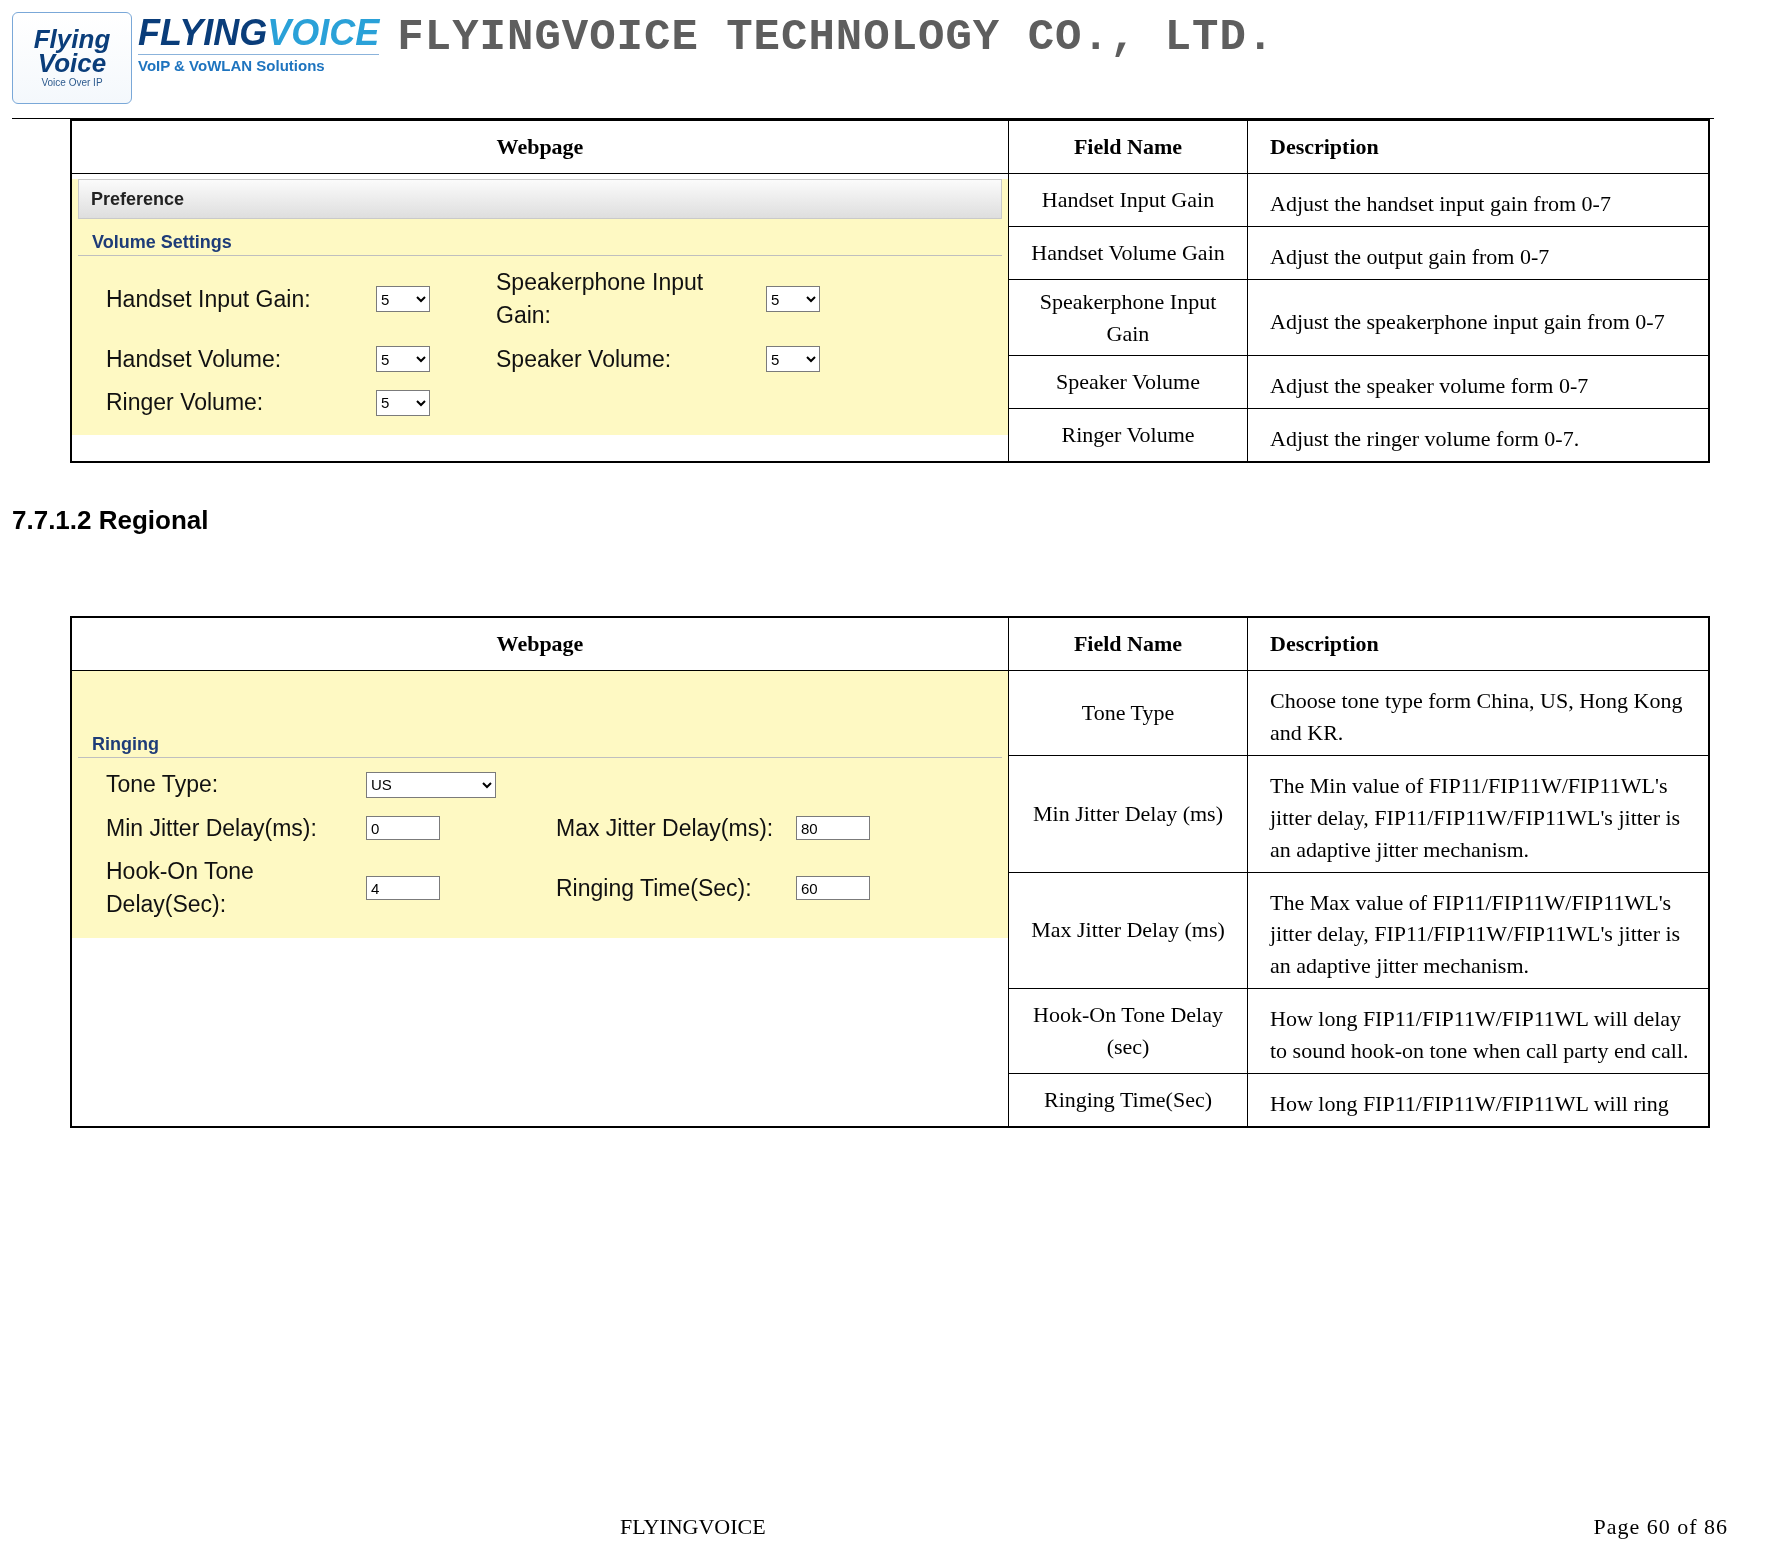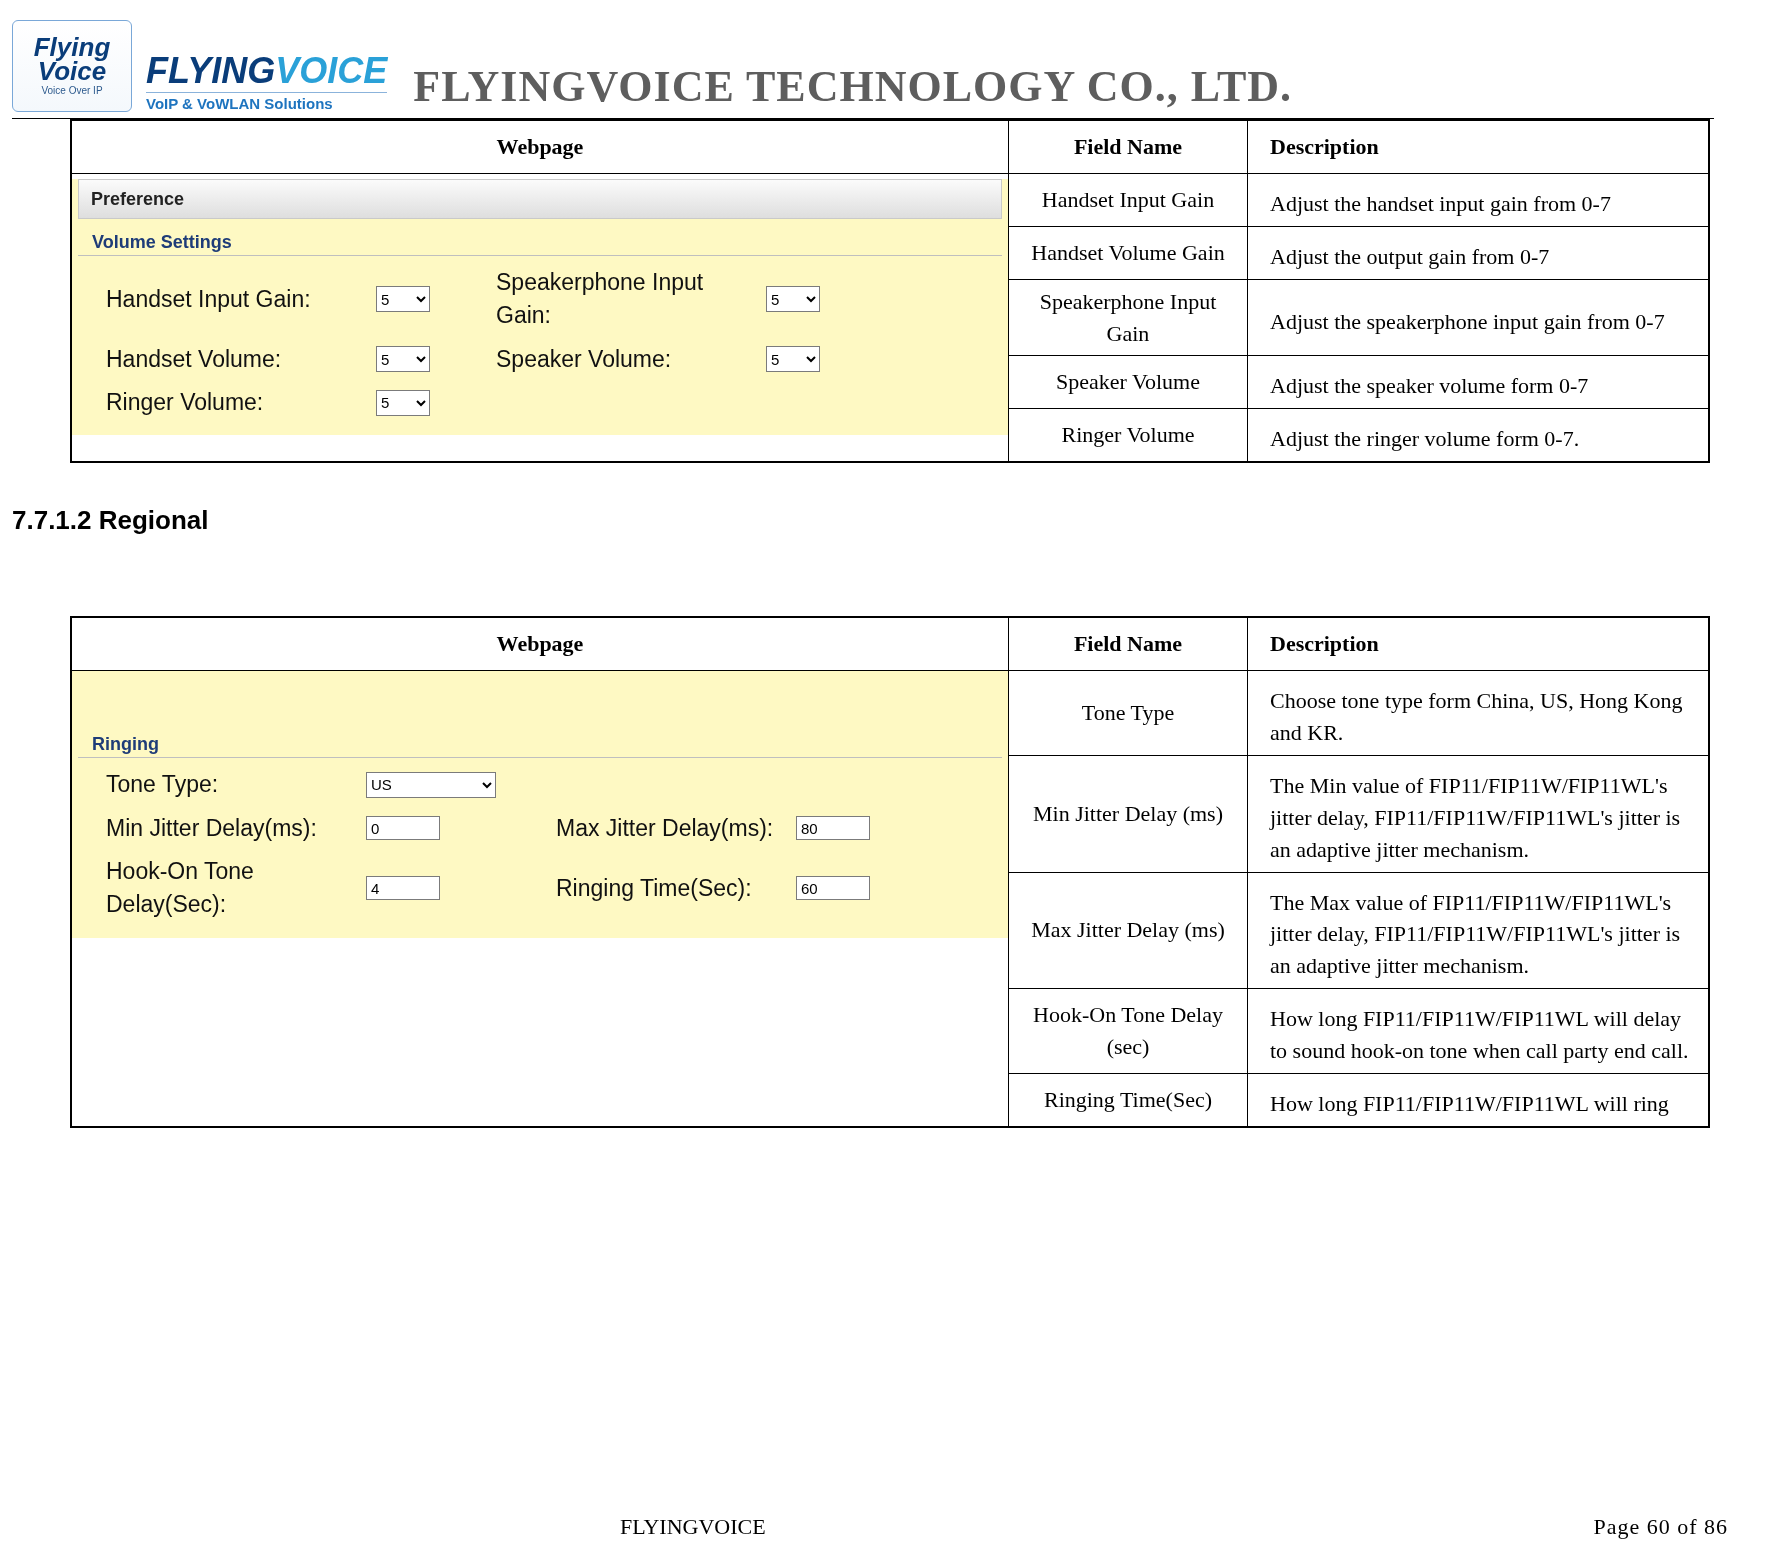--- a/index.html
+++ b/index.html
@@ -1,37 +1,37 @@
 <!DOCTYPE html>
 <html><head>
 <meta charset="utf-8">
 <style>
   html,body { margin:0; padding:0; background:#fff; font-family:"Times New Roman", Times, serif; color:#000; }
   .page { width:1768px; height:1562px; position:relative; box-sizing:border-box; padding:12px 40px 0 12px; }
 
   
-  .hdr { display:flex; align-items:flex-end; gap:8px; height:100px; }
+  .hdr { display:flex; align-items:flex-start; height:100px; }
   .logo-square {
     width:118px; height:90px; border:1px solid #7aa8d8; background:linear-gradient(#fff,#f4f8fc);
     display:flex; flex-direction:column; align-items:center; justify-content:center; border-radius:6px;
     font-family:Arial,Helvetica,sans-serif; color:#0a3d7a;
   }
   .logo-square .lf { font-size:26px; font-style:italic; font-weight:700; line-height:0.9; }
   .logo-square .lv { font-size:26px; font-style:italic; font-weight:700; line-height:0.9; }
   .logo-square .lsub { font-size:10px; color:#2e5b8e; margin-top:2px; }
   .logo-wide {
     display:flex; flex-direction:column; justify-content:center; padding:0 6px;
     font-family:Arial,Helvetica,sans-serif;
   }
   .logo-wide .fv { font-size:36px; font-weight:800; font-style:italic; letter-spacing:0px; }
   .logo-wide .fv .fly { color:#0a3d7a; }
   .logo-wide .fv .voi { color:#2aa1d8; }
   .logo-wide .sub { font-size:15px; color:#1e74bf; font-weight:600; border-top:1px solid #8bb3db; padding-top:2px; }
   .company {
-    font-family:Liberation Serif, serif; font-size:44px; font-weight:700; color:#5e5e5e; letter-spacing:1px;
+    font-family:Liberation Mono, monospace; font-size:44px; font-weight:700; color:#5e5e5e; letter-spacing:1px;
     margin-left:12px;
   }
   .hdr-rule { border:none; border-top:1px solid #000; margin:6px 14px 0 0; }
 
   
   h3.sec { font-family:Arial,Helvetica,sans-serif; font-size:26px; font-weight:700; margin:26px 0 34px 0; }
 
   
   table.doc { border-collapse:collapse; width:1640px; margin-left:58px; border:2.5px solid #000; }
   table.doc th, table.doc td { border:1px solid #000; font-size:22px; line-height:1.45; }

